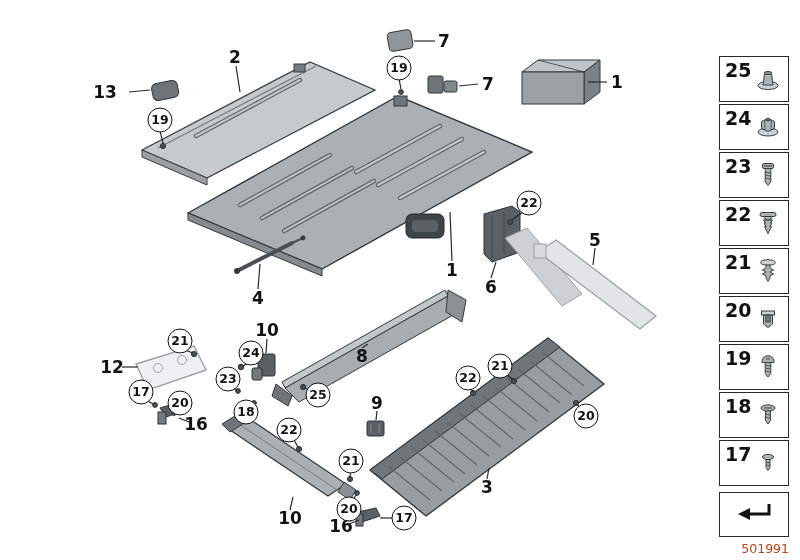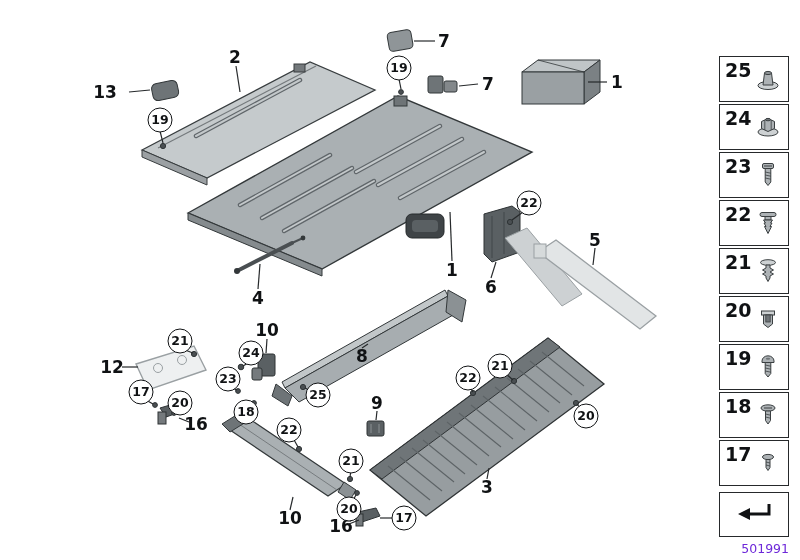--- a/index.html
+++ b/index.html
@@ -13,21 +13,21 @@
            background:#ffffff;font-size:12.5px;display:flex;align-items:center;justify-content:center;}
   .legend{position:absolute;left:719px;top:56px;display:flex;flex-direction:column;gap:2px;}
   .legend-box{width:70px;height:46px;border:1.5px solid #26292b;background:#ffffff;
            box-sizing:border-box;display:flex;align-items:center;justify-content:space-between;
            padding:2px 5px;}
   .legend-num{font-weight:bold;font-size:19px;color:#101214;align-self:flex-start;}
   .licon{align-self:center;}
   .nav-box{position:absolute;left:719px;top:492px;width:70px;height:45px;border:1.5px solid #26292b;
            background:#ffffff;box-sizing:border-box;display:flex;align-items:center;justify-content:center;}
   .diagram-number{position:absolute;left:714px;top:541px;width:75px;text-align:right;
-           font-size:12.5px;color:#6d28d9;}
+           font-size:12.5px;color:#c2410c;}
 </style>
 </head>
 <body>
 
 <div class="stage">
 
   <svg class="drawing" width="800" height="560" viewBox="0 0 800 560">
 
     <g>
       <polygon points="142,150 310,62 375,90 207,178" fill="#c5cacc" stroke="#383d3f" stroke-width="1.3"></polygon>

